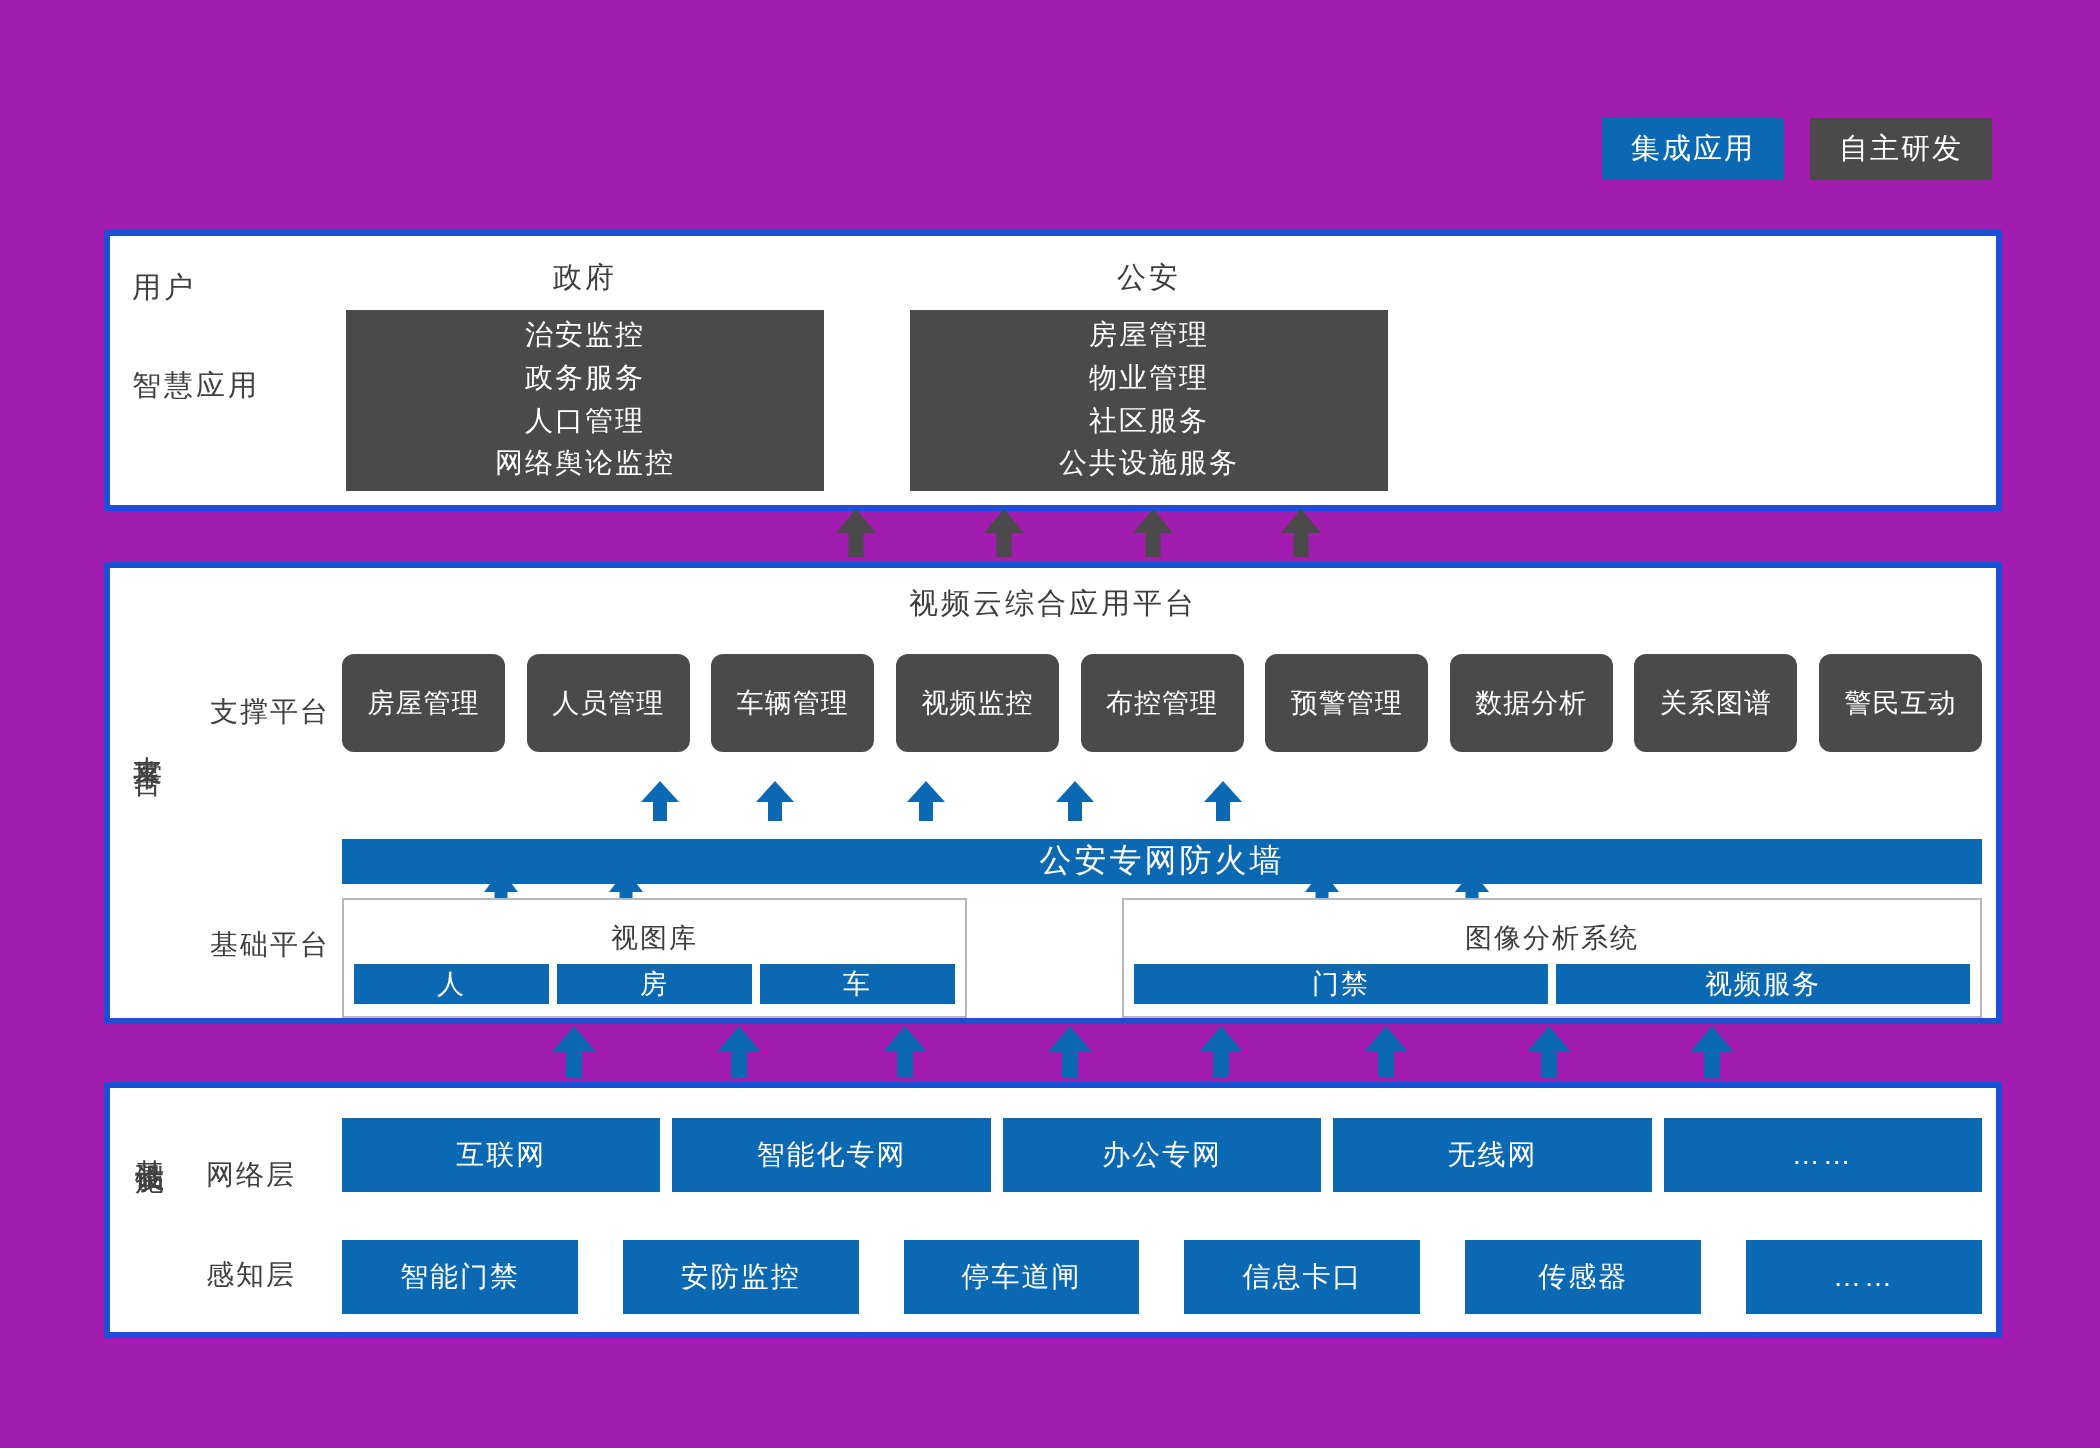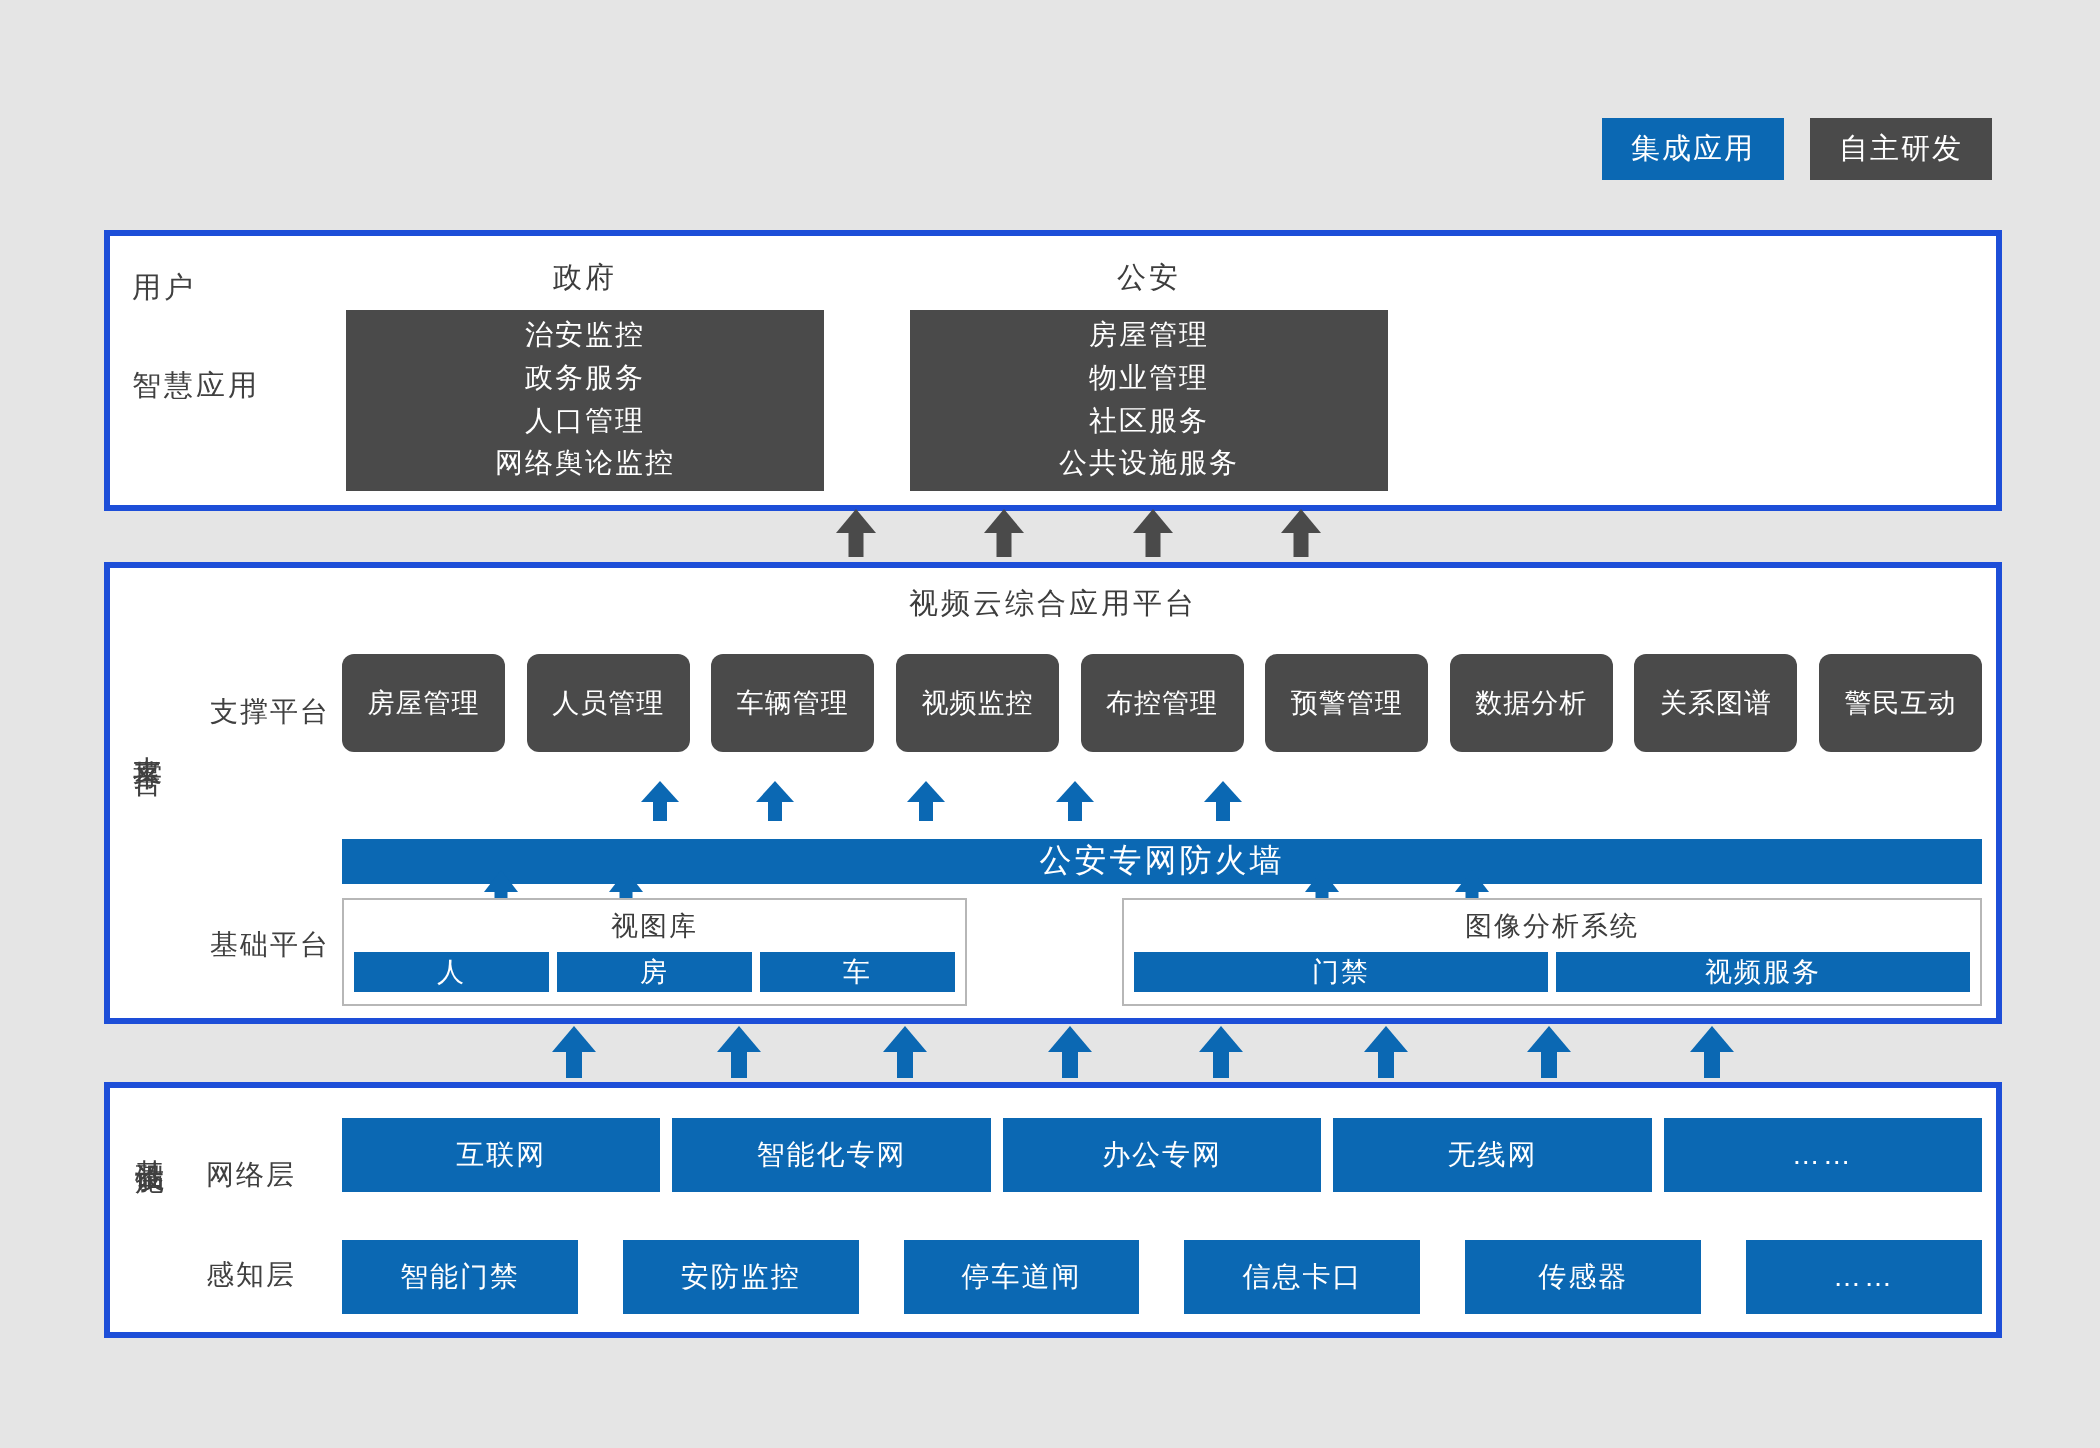--- a/index.html
+++ b/index.html
@@ -6,21 +6,21 @@
   html, body {
     width: 2100px;
     height: 1448px;
     background: #ffffff;
     font-family: "Liberation Sans", "DejaVu Sans", sans-serif;
   }
   #root {
     position: relative;
     width: 2100px;
     height: 1448px;
-    background: #e5e5e5;
+    background: #a21caf;
   }
 
   
   .legend {
     position: absolute;
     top: 118px;
     right: 108px;
     display: flex;
     gap: 26px;
   }
@@ -164,21 +164,21 @@
     color: #ffffff;
     font-size: 32px;
     letter-spacing: 3px;
   }
 
   .base-group {
     position: absolute;
     top: 330px;
     border: 2px solid #b7b7b7;
     background: #ffffff;
-    padding: 8px 10px 12px;
+    padding: 20px 10px 12px;
   }
   .base-group-title {
     text-align: center;
     font-size: 27px;
     color: #3d3d3d;
     letter-spacing: 2px;
     margin-bottom: 8px;
   }
   .base-group-items {
     display: flex;

